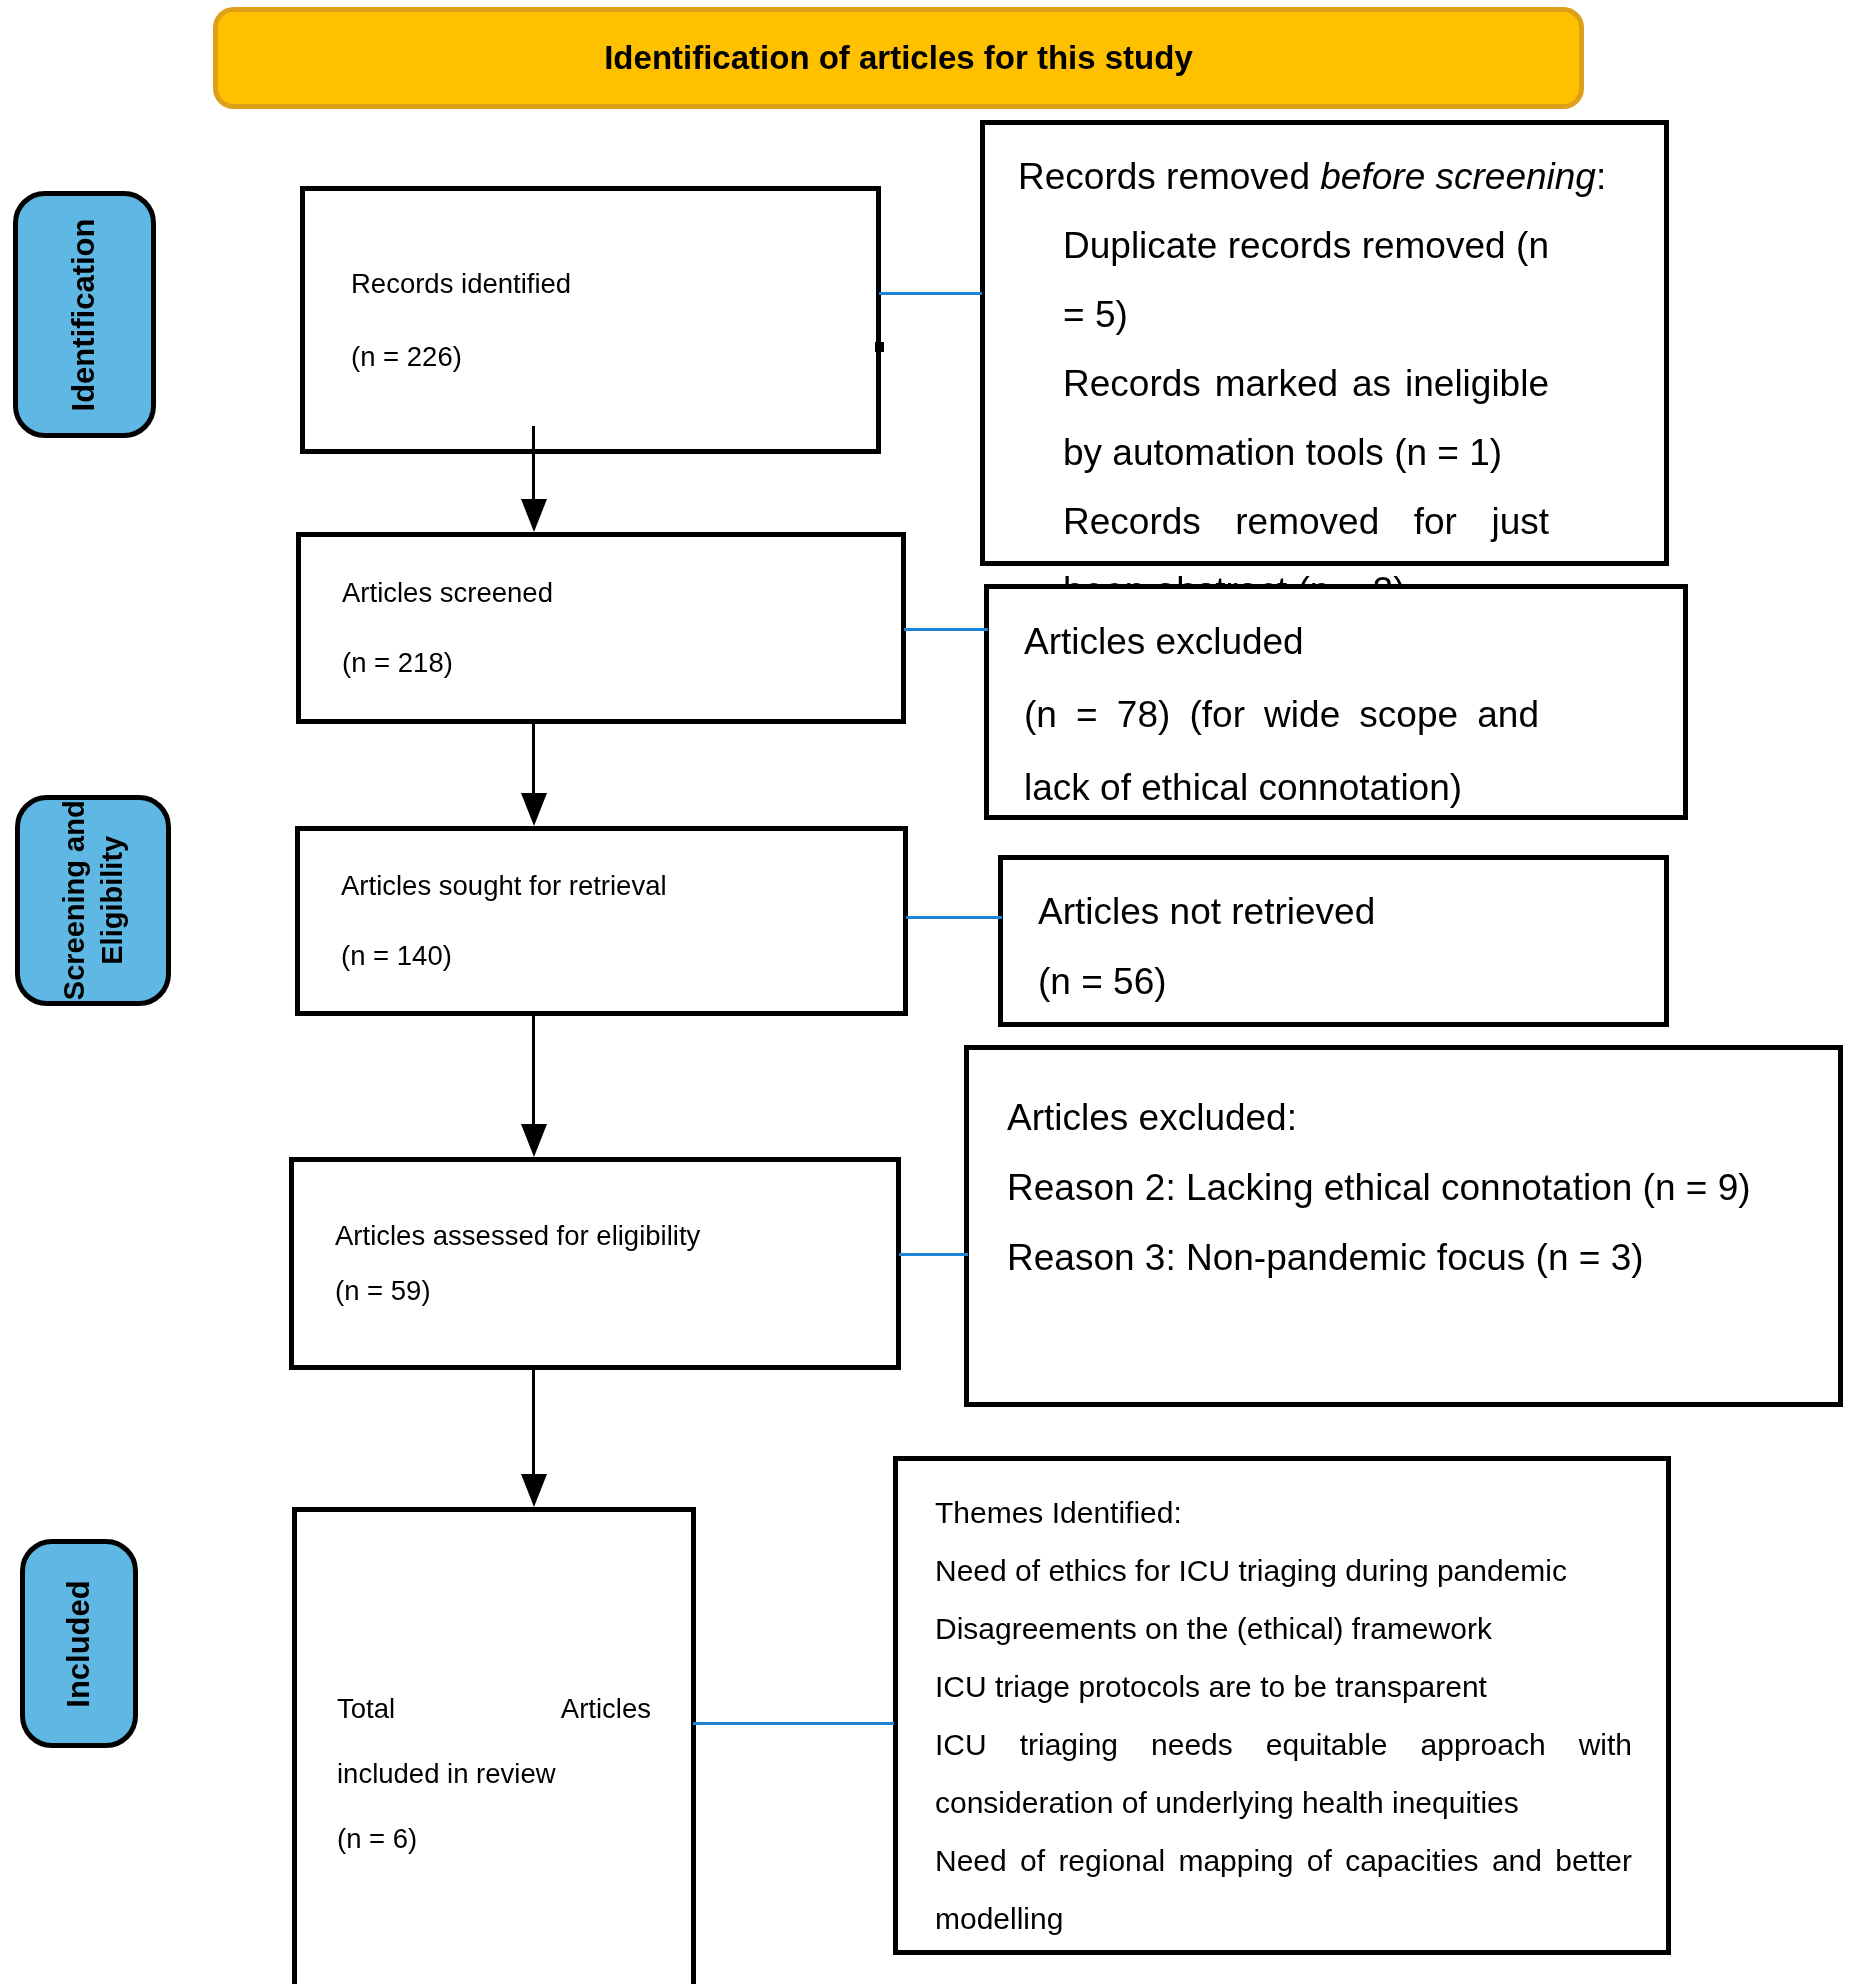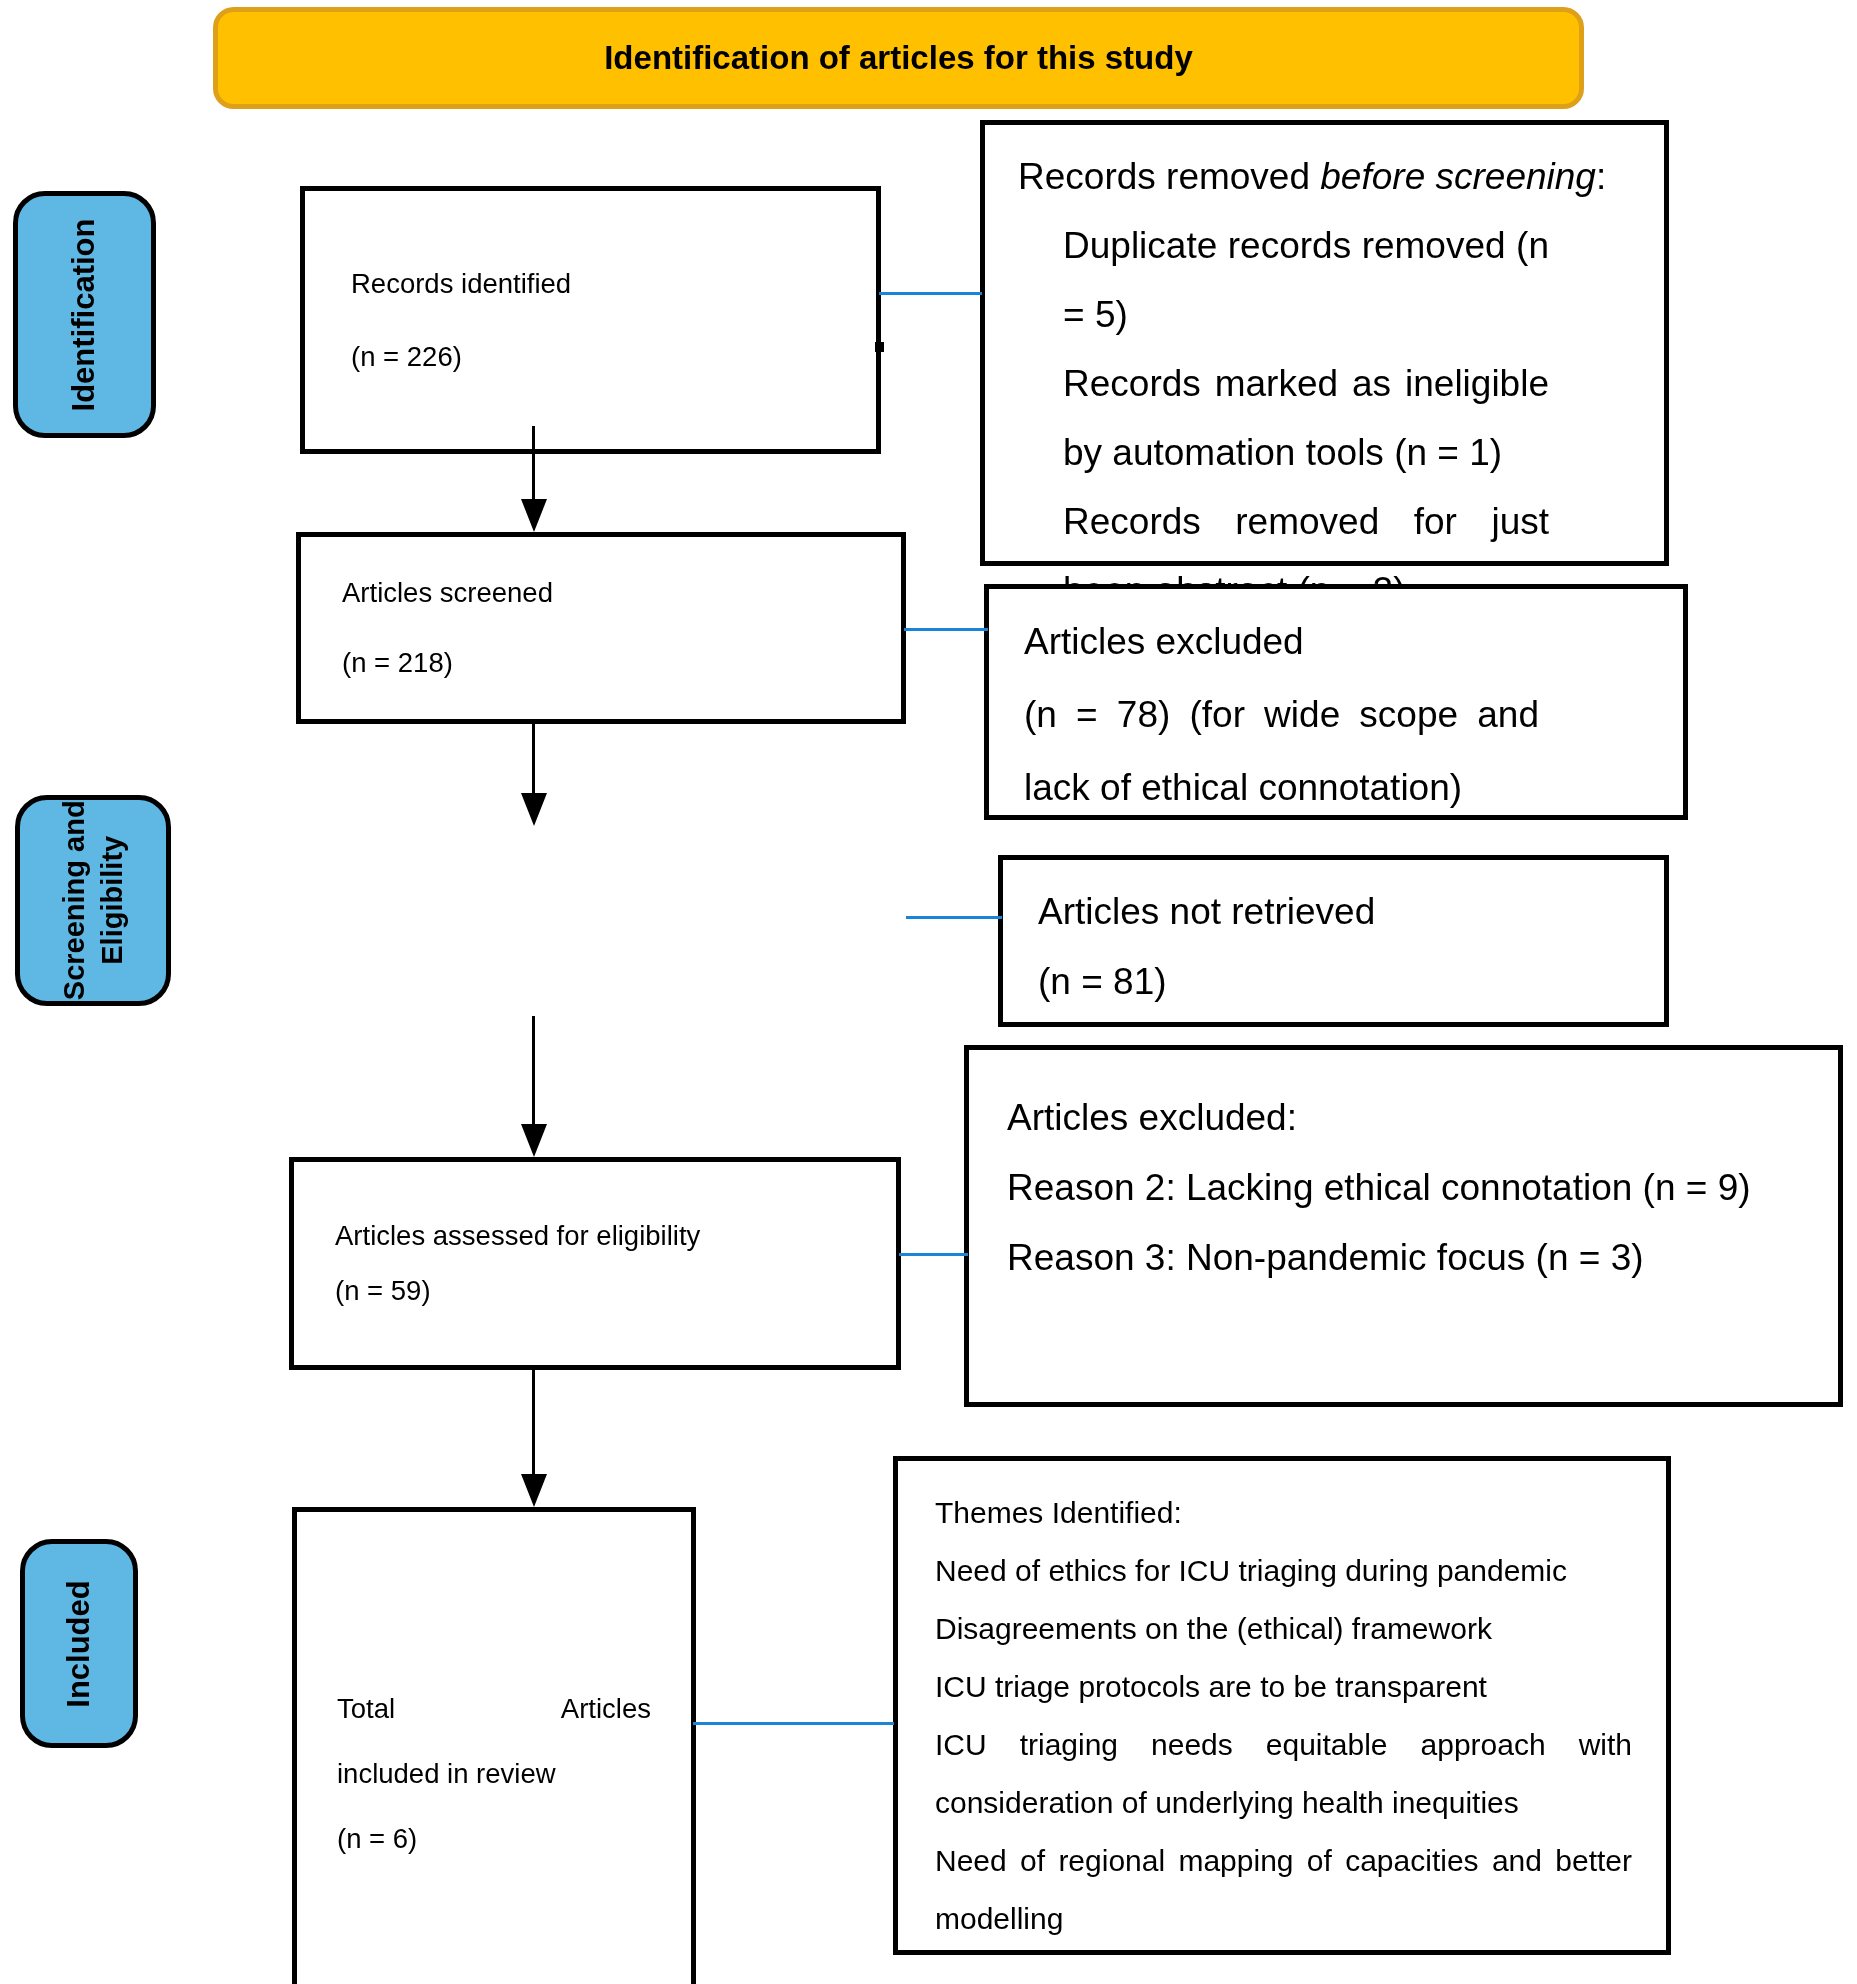--- a/index.html
+++ b/index.html
@@ -91,20 +91,24 @@
   <div class="fbox box-records">
     <div>Records identified</div>
     <div>(n = 226)</div>
   </div>
 
   <div class="fbox box-screened">
     <div>Articles screened</div>
     <div>(n = 218)</div>
   </div>
 
+  <div class="fbox box-sought">
+    <div>Articles sought for retrieval</div>
+    <div>(n = 140)</div>
+  </div>
 
   <div class="fbox box-assessed">
     <div>Articles assessed for eligibility</div>
     <div>(n = 59)</div>
   </div>
 
   <div class="fbox box-included">
     <div class="justify-spread">Total Articles</div>
     <div>included in review</div>
     <div>(n = 6)</div>
@@ -117,21 +121,21 @@
     <p class="item">Records removed for just been abstract (n = 2)</p>
   </div>
 
   <div class="sbox box-excl-screen">
     <p>Articles excluded</p>
     <p class="detail">(n = 78) (for wide scope and lack of ethical connotation)</p>
   </div>
 
   <div class="sbox box-notretrieved">
     <p>Articles not retrieved</p>
-    <p>(n = 81)</p>
+    <p>(n = 56)</p>
   </div>
 
   <div class="sbox box-excl-elig">
     <p>Articles excluded:</p>
     <p>Reason 2: Lacking ethical connotation (n = 9)</p>
     <p>Reason 3: Non-pandemic focus (n = 3)</p>
   </div>
 
   <div class="sbox box-themes">
     <p>Themes Identified:</p>

